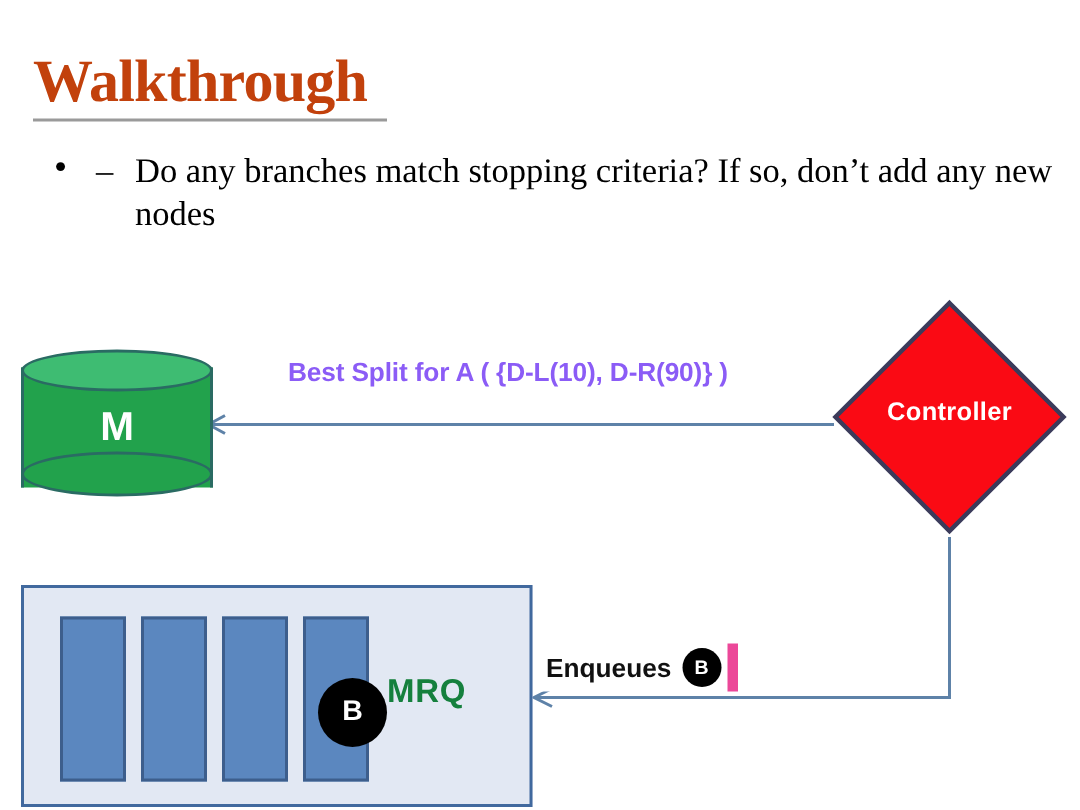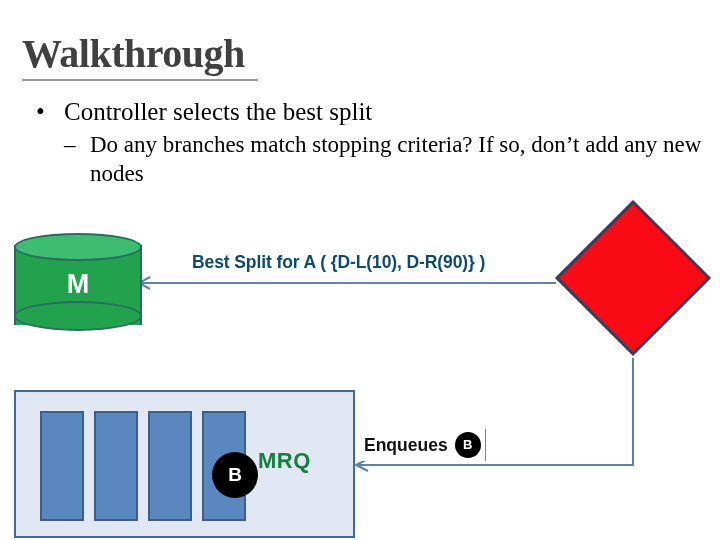--- a/index.html
+++ b/index.html
@@ -17,21 +17,21 @@
 
   
   #slide-title {
     position: absolute;
     left: 22px;
     top: 32px;
     font-family: "Liberation Serif", serif;
     font-weight: bold;
     font-size: 40px;
     line-height: 44px;
-    color: #404040;
+    color: #c2410c;
     letter-spacing: -0.5px;
     white-space: nowrap;
   }
   #title-rule {
     position: absolute;
     left: 22px;
     top: 79px;
     width: 236px;
     height: 2px;
     background: #9A9A9A;
@@ -213,38 +213,38 @@
   #connectors {
     position: absolute;
     left: 0; top: 0;
     width: 720px; height: 540px;
   }
 
   
   #best-split-label {
     position: absolute;
     left: 186px;
-    top: 250px;
+    top: 236px;
     padding: 2px 6px;
     background: #ffffff;
     font-family: "Liberation Sans", sans-serif;
     font-weight: bold;
     font-size: 17.5px;
-    color: #0c4a6e;
+    color: #8b5cf6;
     white-space: nowrap;
     letter-spacing: -0.1px;
   }
   #enqueue-label {
     position: absolute;
     left: 360px;
     top: 429px;
     height: 32px;
     padding: 0 4px;
     background: #ffffff;
-    border-right: 1px solid #ec4899;
+    border-right: 7px solid #ec4899;
     display: flex;
     align-items: center;
     gap: 7px;
     font-family: "Liberation Sans", sans-serif;
     font-weight: bold;
     font-size: 17.5px;
     color: #111111;
     white-space: nowrap;
   }
   #enqueue-token {
@@ -263,21 +263,20 @@
 </style>
 </head>
 <body>
 
 <div id="slide-title">Walkthrough</div>
 <div id="title-rule"></div>
 
 <div id="bullet-list">
   <div class="bullet-l1">
     <span class="marker">•</span>
-    <span>Controller selects the best split</span>
   </div>
   <div class="bullet-l2">
     <span class="marker">–</span>
     <span>Do any branches match stopping criteria? If so, don’t add any new nodes</span>
   </div>
 </div>
 
 <div id="diagram">
 
   <svg id="connectors" viewBox="0 0 720 540">
@@ -297,20 +296,21 @@
     <div class="cyl-body"></div>
     <div class="cyl-bottom"></div>
     <div class="cyl-top"></div>
     <div class="cyl-label">M</div>
   </div>
 
   <div id="controller-diamond">
     <svg class="dia-shape" viewBox="0 0 158 158">
       <polygon points="79,3 155,79 79,155 3,79" fill="#FA0A14" stroke="#3B3B5B" stroke-width="3"></polygon>
     </svg>
+    <div class="dia-label">Controller</div>
   </div>
 
   <div id="mrq-box">
     <div class="mrq-slot" id="mrq-slot-1"></div>
     <div class="mrq-slot" id="mrq-slot-2"></div>
     <div class="mrq-slot" id="mrq-slot-3"></div>
     <div class="mrq-slot" id="mrq-slot-4"></div>
     <div id="mrq-token">B</div>
   </div>
   <div id="mrq-label">MRQ</div>

